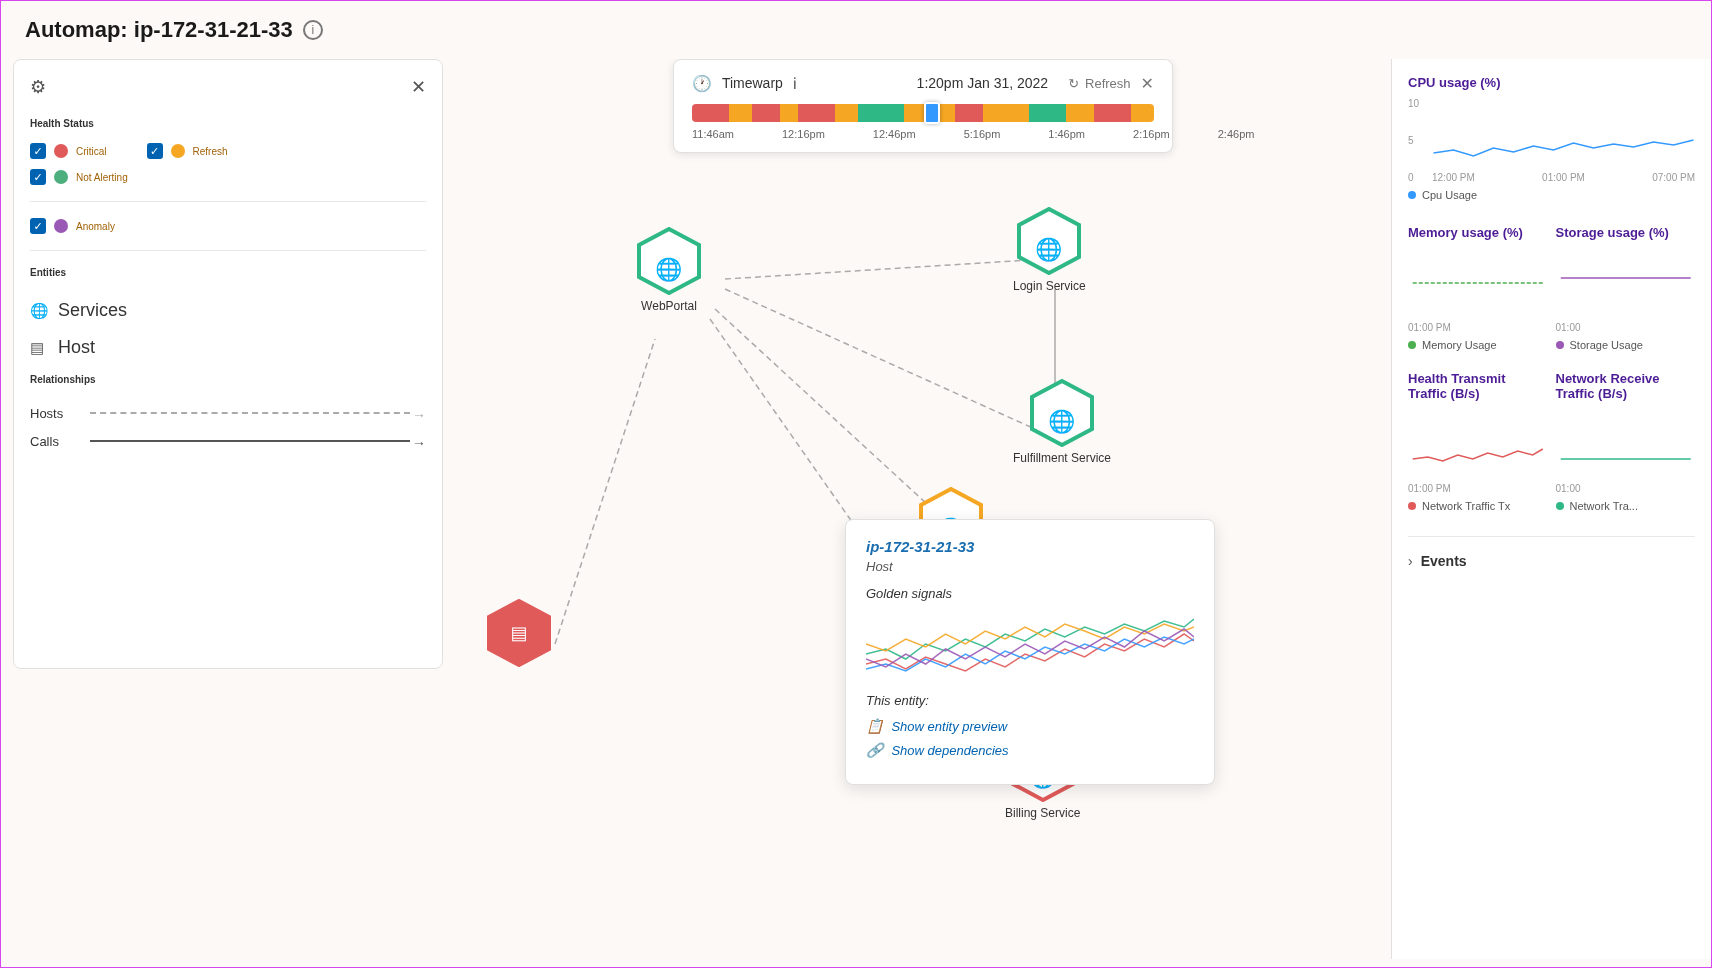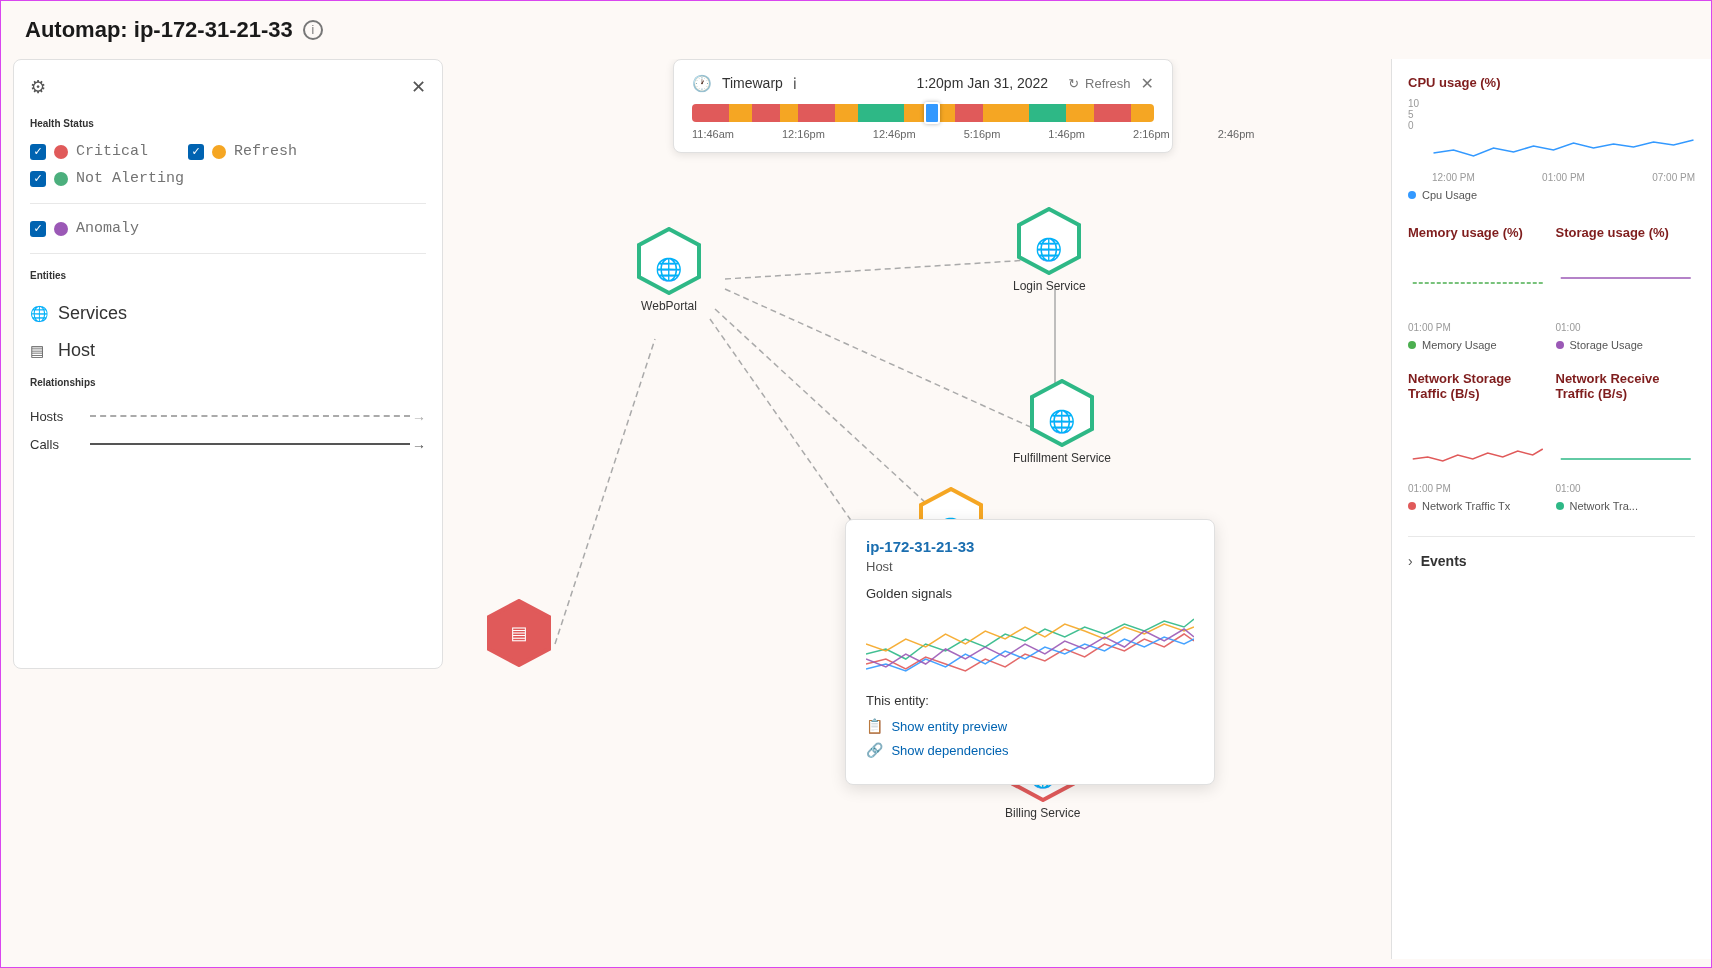--- a/index.html
+++ b/index.html
@@ -96,23 +96,22 @@
     }
     .status-dot {
       width: 14px; height: 14px;
       border-radius: 50%;
     }
     .dot-critical { background: #e05a5a; }
     .dot-warning { background: #f5a623; }
     .dot-not-alerting { background: #4caf7d; }
     .dot-anomaly { background: #9b59b6; }
     .cb-label {
-      font-size: 15px;
-      color: #737373;
-      font-family: Liberation Mono, monospace;
+      font-size: 10px;
+      color: #a16207;
     }
 
     .divider {
       border: none;
       border-top: 1px solid #e8e8e8;
       margin: 16px 0;
     }
 
     .entities-section { margin-top: 8px; }
     .entity-item {
@@ -247,20 +246,21 @@
       position: absolute;
       top: 340px;
       left: 390px;
       background: white;
       border: 1px solid #e0e0e0;
       border-radius: 8px;
       padding: 18px 20px;
       width: 370px;
       box-shadow: 0 4px 16px rgba(0,0,0,0.12);
       z-index: 20;
+      font-style: italic;
     }
     .popup-title {
       font-size: 15px;
       font-weight: 600;
       color: #1a6eb0;
       margin-bottom: 4px;
     }
     .popup-type {
       font-size: 13px;
       color: #555;
@@ -307,21 +307,21 @@
       overflow-y: auto;
       flex-shrink: 0;
     }
 
     .metric-section {
       margin-bottom: 24px;
     }
     .metric-title {
       font-size: 13px;
       font-weight: 600;
-      color: #7f1d1d;
+      color: #4c1d95;
       margin-bottom: 8px;
     }
     .metric-legend {
       display: flex;
       align-items: center;
       gap: 6px;
       margin-top: 6px;
     }
     .legend-dot {
       width: 8px; height: 8px;
@@ -615,21 +615,21 @@
         </div>
 
       </div>
     </div>
 
     <div class="right-panel">
 
       <div class="metric-section">
         <div class="metric-title">CPU usage (%)</div>
         <div style="display:flex; gap:4px;">
-          <div style="display:flex; flex-direction:column; font-size:10px; color:#999; padding-right:4px; width:20px;">
+          <div style="display:flex; flex-direction:column; justify-content:space-between; font-size:10px; color:#999; padding-right:4px; width:20px;">
             <span>10</span>
             <span>5</span>
             <span>0</span>
           </div>
           <div style="flex:1;">
             <svg width="100%" height="70" viewBox="0 0 260 70">
               <polyline points="0,55 20,52 40,58 60,50 80,54 100,48 120,52 140,45 160,50 180,46 200,49 220,44 240,47 260,42" fill="none" stroke="#3399ff" stroke-width="1.5"></polyline>
             </svg>
             <div style="display:flex; justify-content:space-between; font-size:10px; color:#999;">
               <span>12:00 PM</span>
@@ -668,21 +668,21 @@
           </div>
           <div class="metric-legend">
             <div class="legend-dot" style="background:#9b59b6;"></div>
             <span class="legend-label">Storage Usage</span>
           </div>
         </div>
       </div>
 
       <div class="two-col-metrics" style="margin-top:20px;">
         <div class="metric-col">
-          <div class="metric-title">Network Storage Traffic (B/s)</div>
+          <div class="metric-title">Health Transmit Traffic (B/s)</div>
           <svg width="100%" height="70" viewBox="0 0 130 70">
             <polyline points="0,50 15,48 30,52 45,46 60,50 75,44 90,48 105,42 120,46 130,40" fill="none" stroke="#e05a5a" stroke-width="1.5"></polyline>
           </svg>
           <div style="font-size:10px; color:#999;">
             <span>01:00 PM</span>
           </div>
           <div class="metric-legend">
             <div class="legend-dot" style="background:#e05a5a;"></div>
             <span class="legend-label">Network Traffic Tx</span>
           </div>

